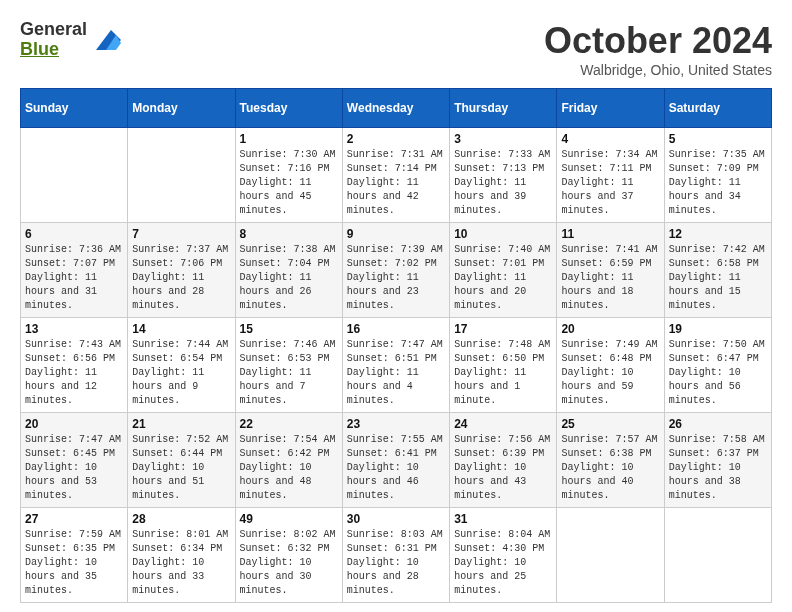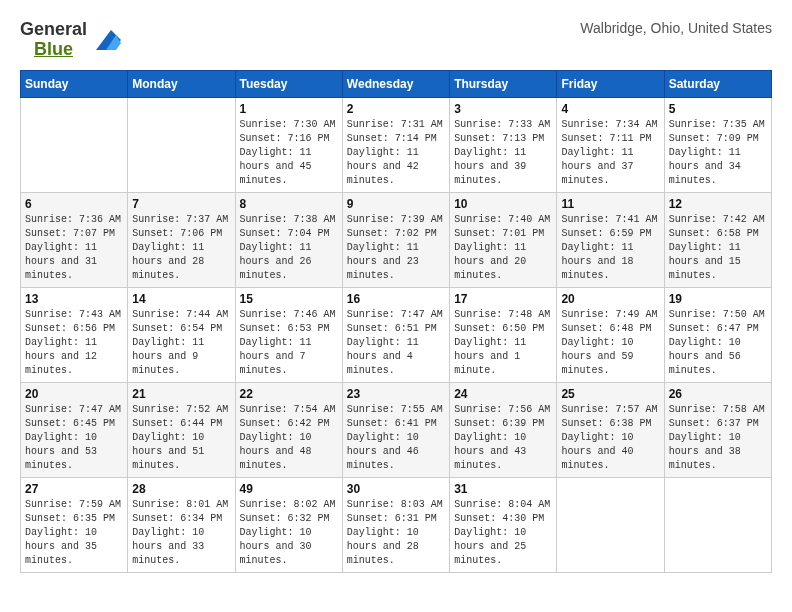--- a/index.html
+++ b/index.html
@@ -12,21 +12,20 @@
     }
     .header {
       display: flex;
       justify-content: space-between;
       align-items: flex-start;
       margin-bottom: 10px;
     }
     .logo {
       display: flex;
       align-items: center;
-      text-align: center;
     }
     .logo-text {
       font-size: 18px;
       font-weight: bold;
       line-height: 1.1;
     }
     .logo-text .general { color: #333; }
     .logo-text .blue { color: #4d7c0f; text-decoration: underline; }
     .logo-icon {
       width: 30px;
@@ -46,21 +45,21 @@
       color: #555;
     }
     .calendar {
       width: 100%;
       border-collapse: collapse;
       font-size: 11px;
     }
     .calendar th {
       background: #1565c0;
       color: #fff;
-      padding: 6px 4px;
+      padding: 12px 4px;
       text-align: left;
       font-size: 12px;
       border: 1px solid #0d47a1;
     }
     .calendar td {
       border: 1px solid #ccc;
       vertical-align: top;
       padding: 4px;
       width: calc(100% / 7);
       min-height: 80px;
@@ -95,20 +94,21 @@
         <span class="general">General</span><br>
         <span class="blue">Blue</span>
       </div>
     </div>
     <svg class="logo-icon" viewBox="0 0 30 30">
       <polygon points="5,25 20,5 30,15 20,25" fill="#1565c0"></polygon>
       <polygon points="15,25 25,10 30,18 25,25" fill="#42a5f5"></polygon>
     </svg>
   </div>
   <div class="title-area">
+    <div class="month-title">October 2024</div>
     <div class="location">Walbridge, Ohio, United States</div>
   </div>
 </div>
 
 <table class="calendar">
   <thead>
     <tr>
     <th>Sunday</th>
         <th>Monday</th>
         <th>Tuesday</th>

